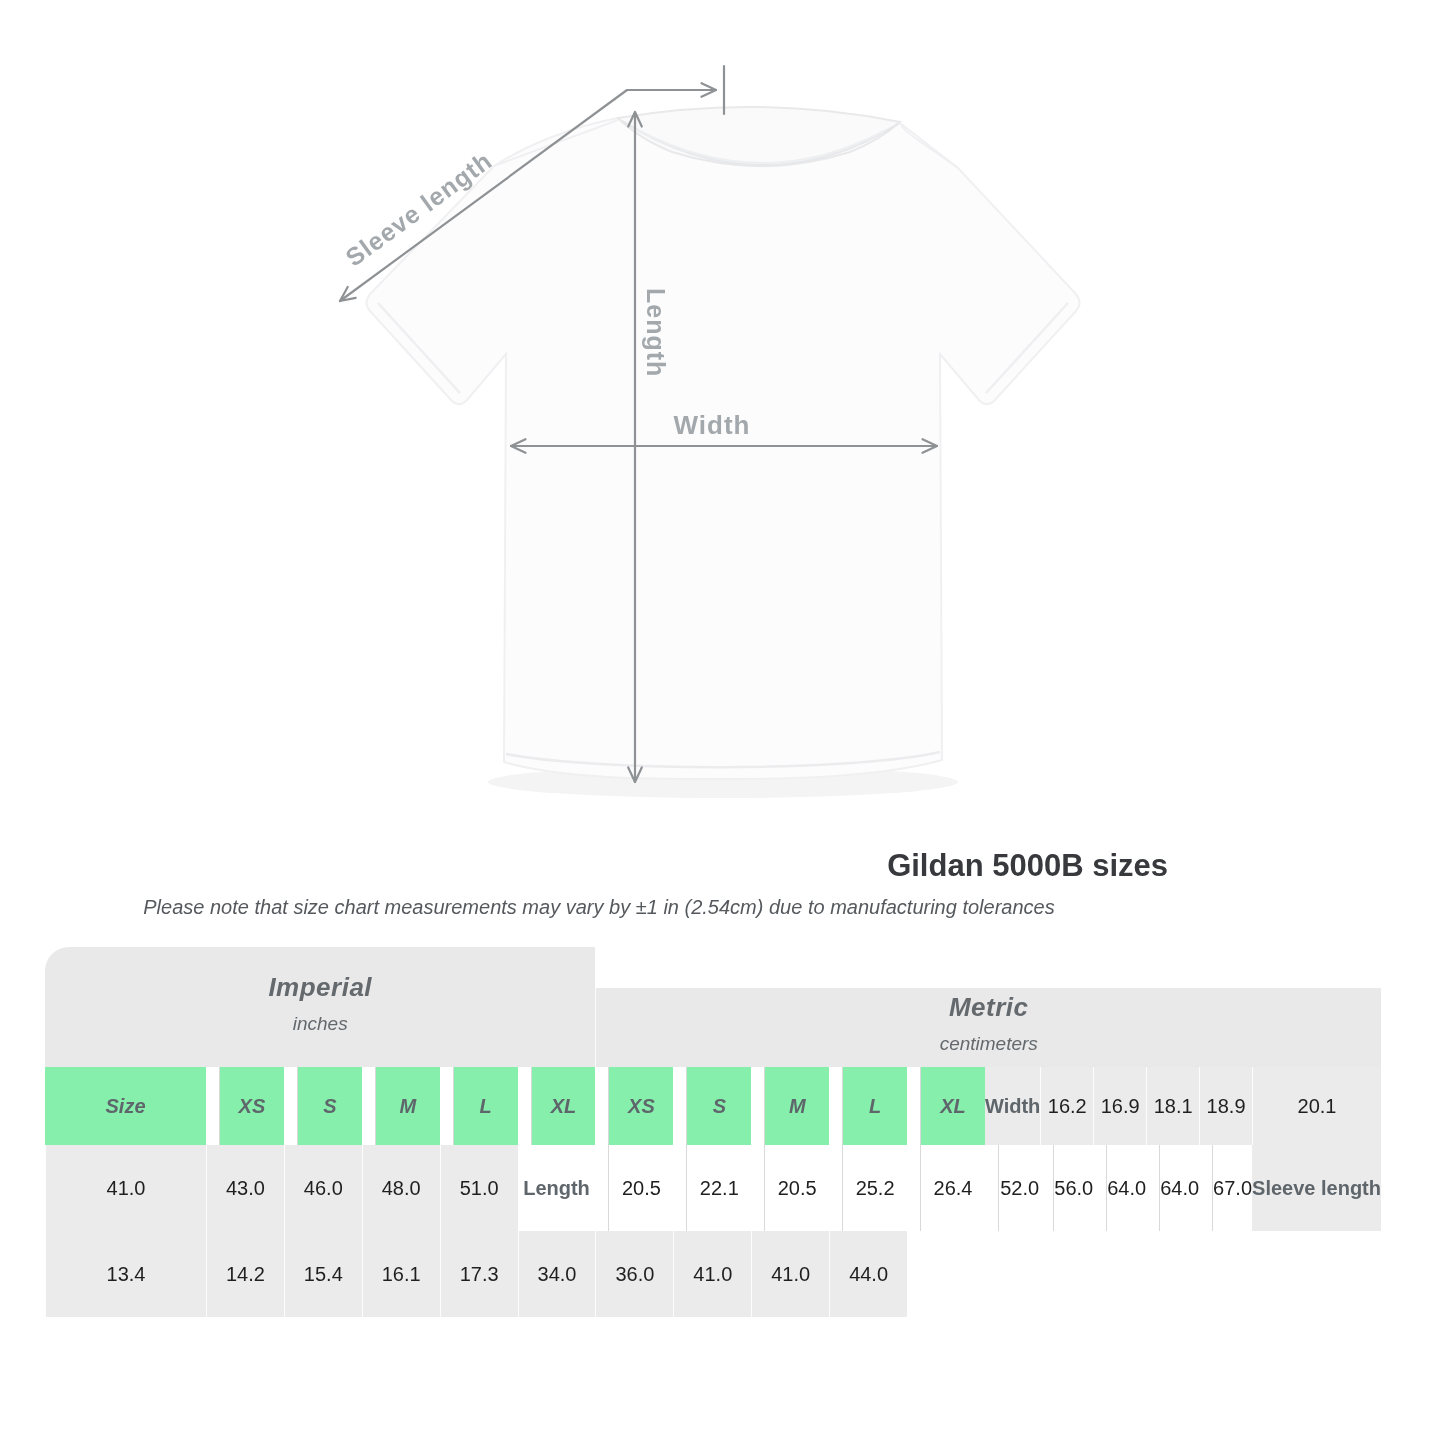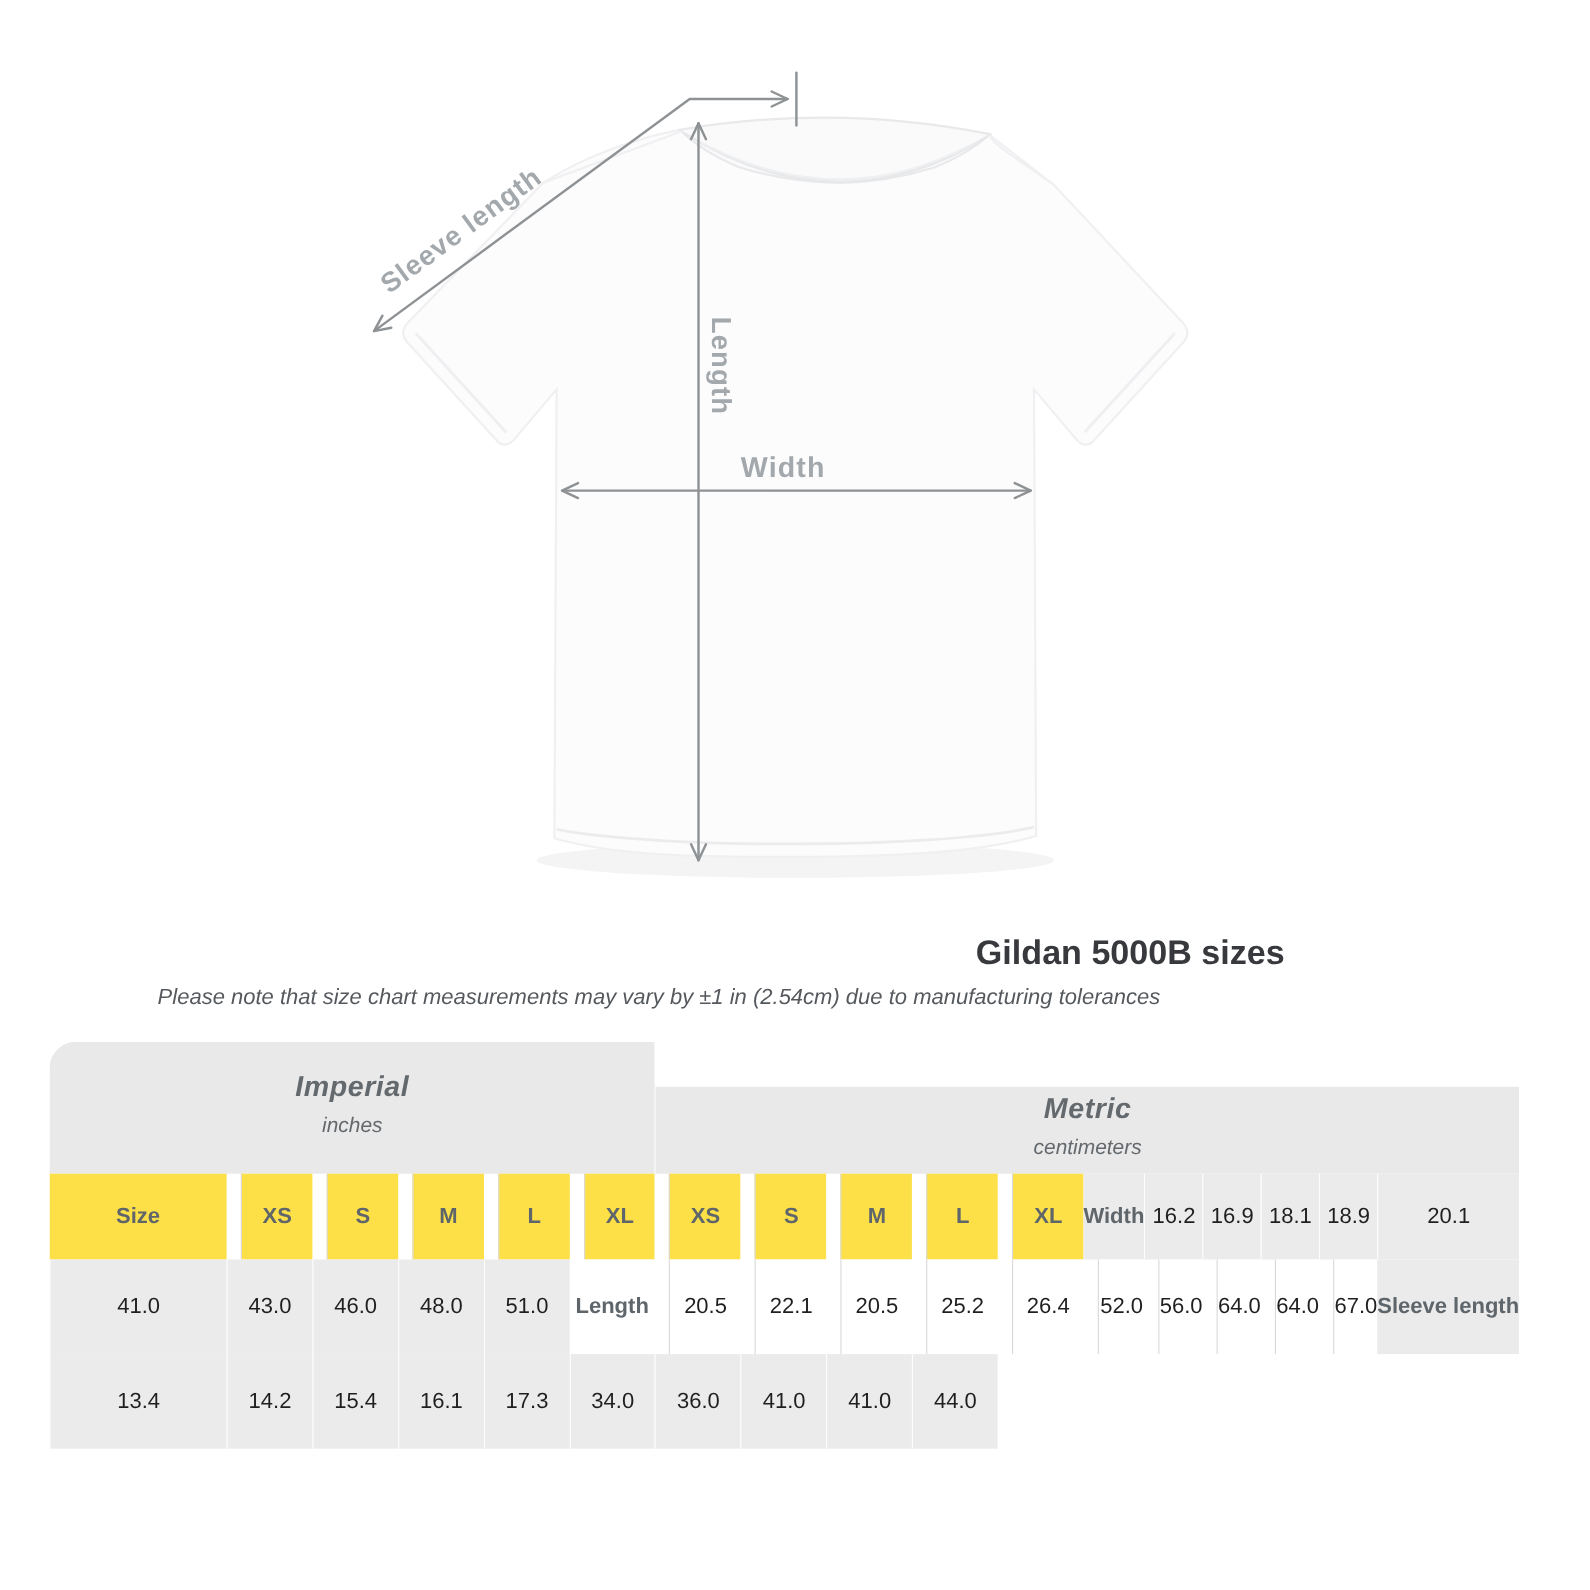--- a/index.html
+++ b/index.html
@@ -67,21 +67,21 @@
   .band-right { grid-column: 7 / span 11; border-left: 1px solid rgba(255,255,255,0.8); margin-top: 41px; }
   .band-name { font-size: 26px; font-weight: bold; font-style: italic; color: #64696e; letter-spacing: 0.5px; }
   .band-unit { font-size: 19px; font-style: italic; color: #64696e; }
 
   .c {
     display: flex;
     align-items: center;
     justify-content: center;
     font-size: 20px;
   }
-  .hdr { background: #fde047; font-weight: bold; color: #5f666b; }
+  .hdr { background: #86efac; font-weight: bold; color: #5f666b; font-style: italic; }
   .lbl { font-weight: bold; color: #5f666b; }
   .val { color: #1f1f1f; }
   .g   { background: #ebebeb; }
   .w   { background: #ffffff; }
   .vl  { border-left: 1px solid #d9d9d9; margin-left: 13px; }      
   .vlg { border-left: 1px solid rgba(255,255,255,0.9); } 
 </style>
 </head>
 <body>
 

